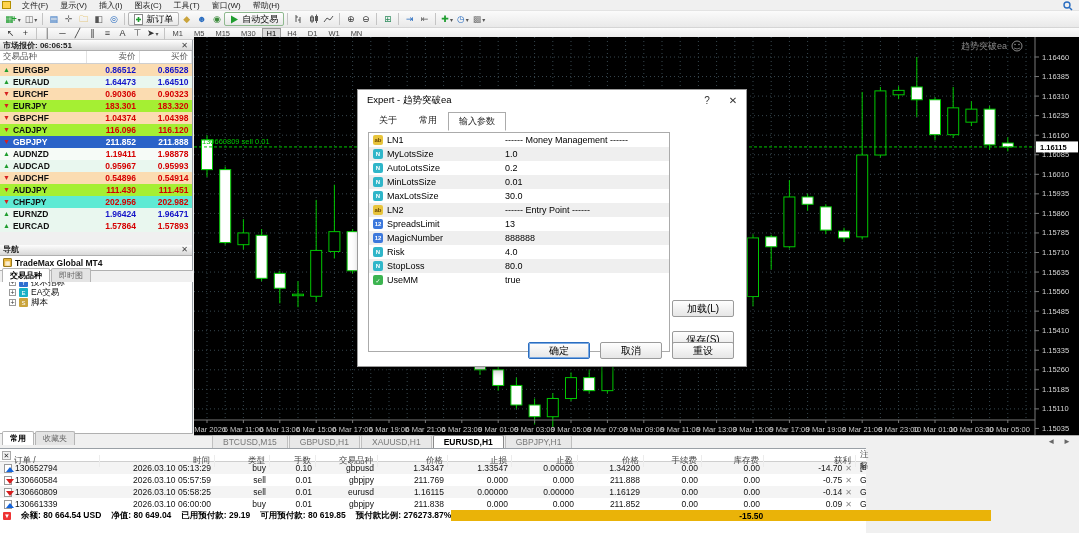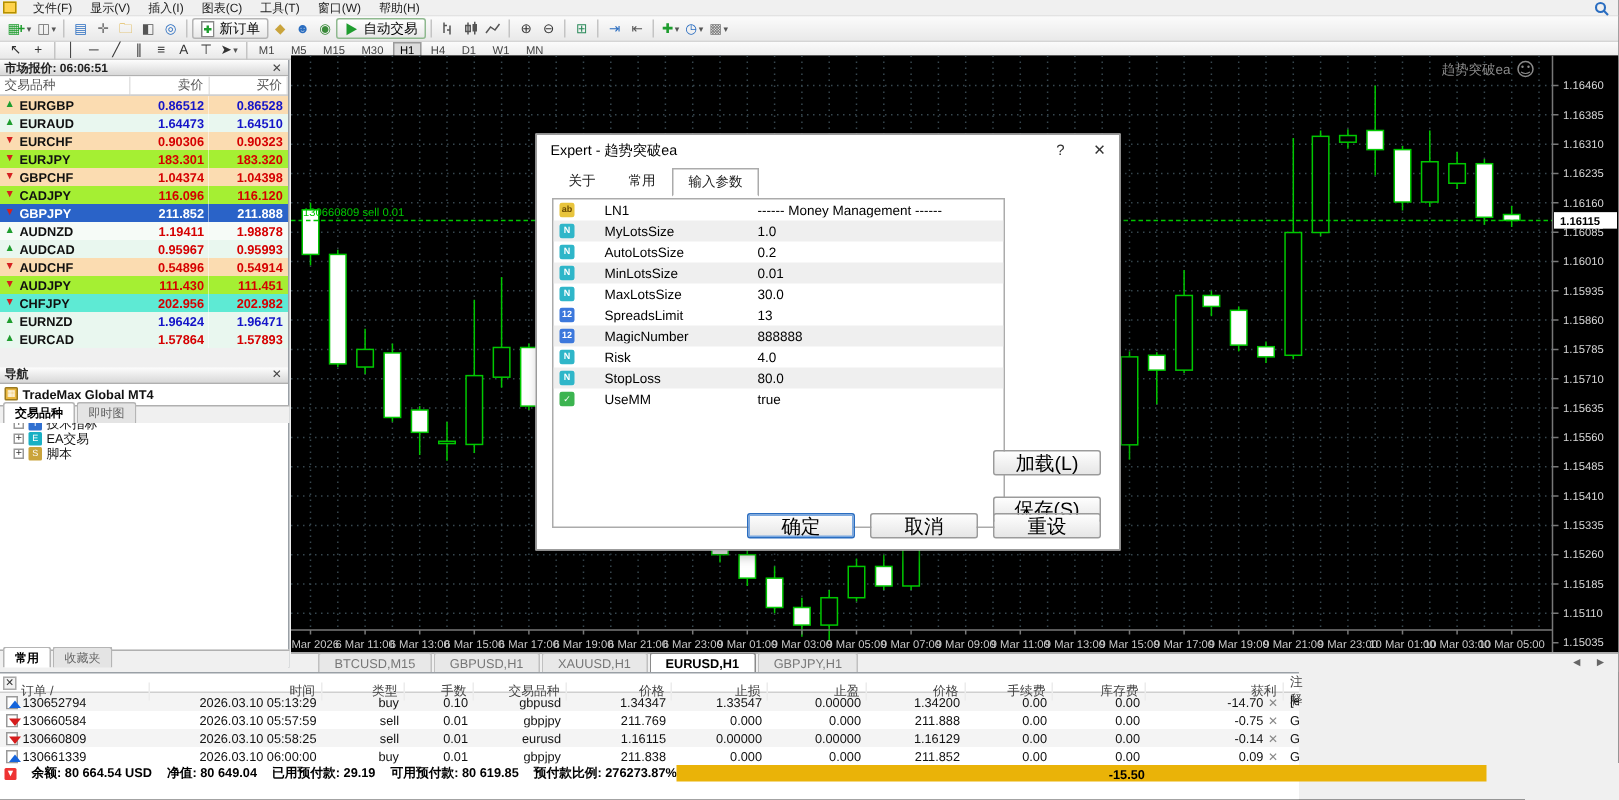--- a/index.html
+++ b/index.html
@@ -82,29 +82,29 @@
   .dlg-tabs { display:flex; padding-left:10px; margin-top:2px; height:18px; align-items:flex-end; }
   .dlg-tab { font-size:9px; color:#222; padding:2px 10px; border:1px solid transparent; }
   .dlg-tab.active { border:1px solid #ababab; border-bottom:1px solid #fff; background:#fff; position:relative; top:1px; }
   .dlg-body { position:absolute; left:10px; top:42px; width:302px; height:262px; }
   .param-table { width:302px; height:220px; border:1px solid #ababab; background:#fff; overflow:hidden; }
   .pt-head { display:grid; grid-template-columns:130px 1fr; height:16px; border-bottom:1px solid #d0d0d0; align-items:center; font-size:9px; color:#222; }
   .pt-head > div { padding:0 6px; border-right:1px solid #e0e0e0; height:16px; line-height:16px; }
   .pt-head > div:last-child { border-right:none; }
   .pt-row { display:grid; grid-template-columns:130px 1fr; height:14px; align-items:center; font-size:9px; }
   .pt-row.alt { background:#efefef; }
-  .pt-name { display:flex; align-items:flex-start; gap:20px; padding:0 4px; overflow:hidden; white-space:nowrap; }
+  .pt-name { display:flex; align-items:flex-start; gap:4px; padding:0 4px; overflow:hidden; white-space:nowrap; }
   .pt-val { padding:0 6px; white-space:nowrap; overflow:hidden; }
   .p-ico { width:10px; height:10px; border-radius:2px; flex:0 0 auto; display:inline-flex; align-items:center; justify-content:center; font-size:6px; color:#fff; font-weight:bold; }
   .p-ico.string { background:#e8c43c; color:#6b4b00; }
   .p-ico.double { background:#2fb6c9; }
   .p-ico.int { background:#3c78dc; }
   .p-ico.bool { background:#3cb450; }
   .dlg-side { position:absolute; right:12px; top:210px; display:flex; flex-direction:column; gap:14px; }
-  .btn { width:72px; height:17px; background:linear-gradient(#fefefe,#e6e6e6); border:1px solid #9b9b9b; border-radius:2px; font-size:13px; display:flex; align-items:center; justify-content:center; color:#000; }
+  .btn { width:62px; height:17px; background:linear-gradient(#fefefe,#e6e6e6); border:1px solid #9b9b9b; border-radius:2px; font-size:10px; display:flex; align-items:center; justify-content:center; color:#000; }
   .dlg-foot { position:absolute; right:12px; bottom:7px; display:flex; gap:10px; }
   .btn.default { border:1px solid #2a6dc0; box-shadow:0 0 0 1px #7aa8e0 inset; }
 </style>
 </head>
 <body>
 
 <div class="win">
 
   <div class="menubar">
     <span class="appicon"></span>
@@ -893,20 +893,27 @@
               </div>
               <div class="pt-val">0.01</div>
             </div>
             <div class="pt-row">
               <div class="pt-name">
                 <span class="p-ico double">N</span>
                 <span>MaxLotsSize</span>
               </div>
               <div class="pt-val">30.0</div>
             </div>
+            <div class="pt-row alt">
+              <div class="pt-name">
+                <span class="p-ico string">ab</span>
+                <span>LN2</span>
+              </div>
+              <div class="pt-val">------ Entry Point ------</div>
+            </div>
             <div class="pt-row">
               <div class="pt-name">
                 <span class="p-ico int">12</span>
                 <span>SpreadsLimit</span>
               </div>
               <div class="pt-val">13</div>
             </div>
             <div class="pt-row alt">
               <div class="pt-name">
                 <span class="p-ico int">12</span>

